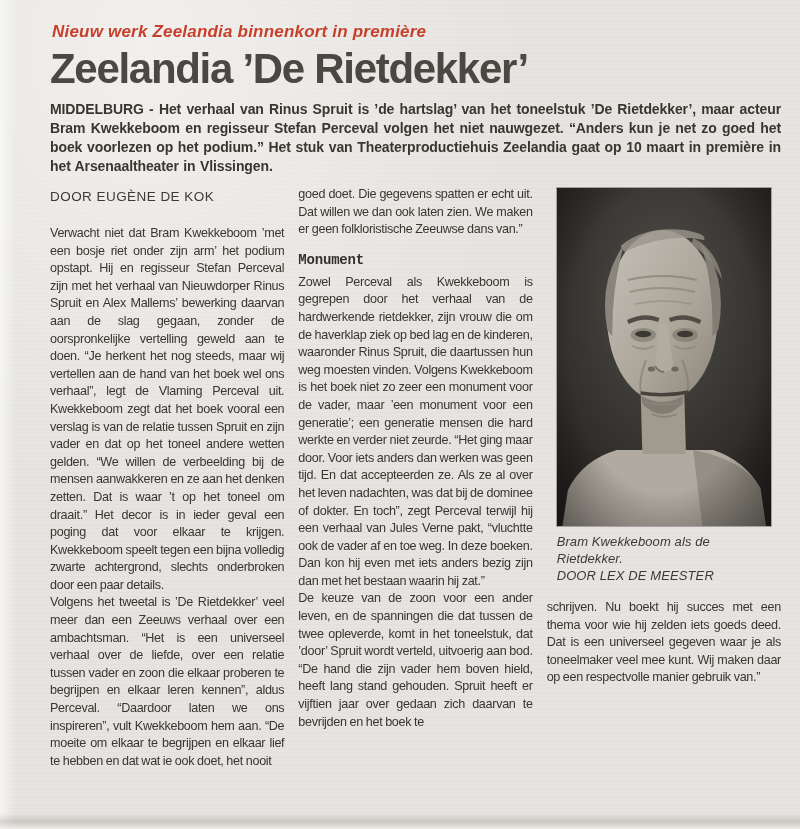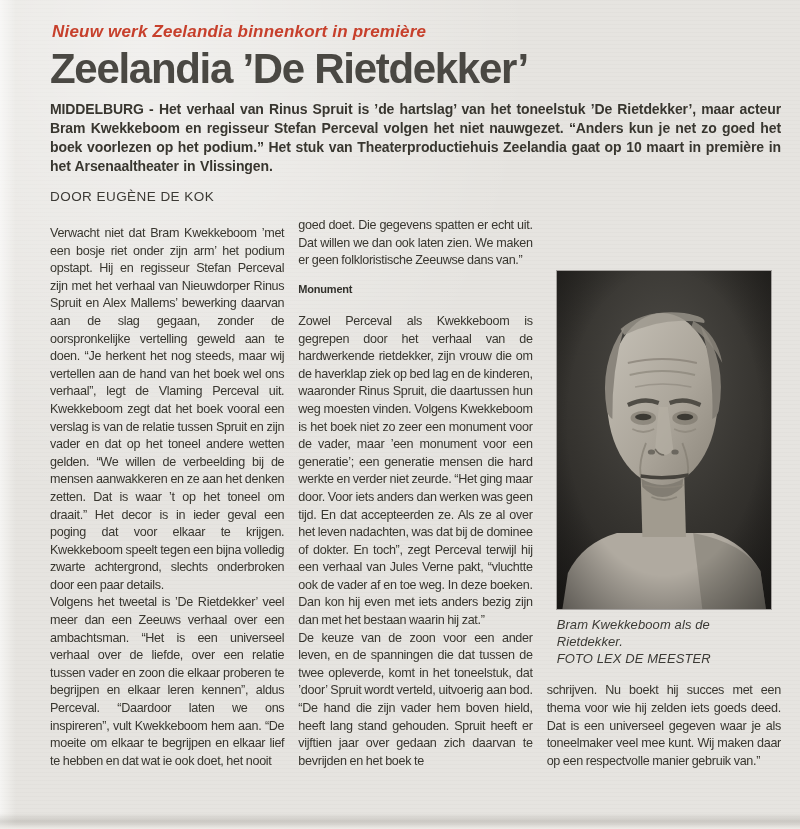--- a/index.html
+++ b/index.html
@@ -39,38 +39,38 @@
     line-height:44px; letter-spacing:-1.3px;
     color:#4a4843;
   }
   .headline span { display:block; }
   .lead {
     margin:0 0 10px;
     font-size:14px; font-weight:bold;
     line-height:19px; text-align:justify;
     color:#38362f; letter-spacing:-0.1px; word-spacing:0.6px;
   }
-  .columns { display:flex; gap:14px; align-items:flex-end; }
+  .columns { display:flex; gap:14px; align-items:flex-start; }
   .col { flex:1 1 0; min-width:0; }
 
   .byline {
     font-size:13.5px; letter-spacing:0.45px;
     color:#3c3a35; margin:3px 0 21px;
   }
   .body {
     margin:0;
     font-size:12.6px; line-height:17.6px;
     text-align:justify;
     letter-spacing:-0.3px; word-spacing:-0.4px;
     color:#38362f;
   }
   .subhead {
-    margin:13px 0 18px;
-    font-size:11px; font-weight:bold;
-    color:#32312c; letter-spacing:-0.2px;
+    margin:13px 0 6px;
+    font-size:14px; font-weight:bold;
+    color:#32312c; letter-spacing:-0.2px;font-family:Liberation Mono, monospace;
   }
 
   .photo-figure { margin:2px 10px 0; }
   .photo {
     width:100%; height:338px;
     background:#2b2a27;
     outline:1px solid rgba(40,38,34,0.35);
   }
   .photo svg { display:block; width:100%; height:100%; }
   .photo-caption {
@@ -169,21 +169,21 @@
 
               <path d="M92 205 Q118 209 145 204" stroke="#45423c" stroke-width="3.4" fill="none"></path>
               <path d="M96 214 Q118 219 140 214" stroke="#8d877c" stroke-width="1.6" fill="none" opacity="0.6"></path>
 
               <path d="M104 226 Q118 232 132 226" stroke="#7c766c" stroke-width="1.8" fill="none" opacity="0.6"></path>
               <rect x="0" y="0" width="236" height="338" fill="url(#vign)"></rect>
             </svg>
           </div>
           <figcaption class="photo-caption">
             <span>Bram Kwekkeboom als de Rietdekker.</span>
-            <span>FOTO LEX DE MEESTER</span>
+            <span>DOOR LEX DE MEESTER</span>
           </figcaption>
         </figure>
         <div class="col3-text">
           <p class="body">schrijven. Nu boekt hij succes met een thema voor wie hij zelden iets goeds deed. Dat is een universeel gegeven waar je als toneelmaker veel mee kunt. Wij maken daar op een respectvolle manier gebruik van.”</p>
         </div>
       </div>
 
     </div>
   </div>
 </div>

